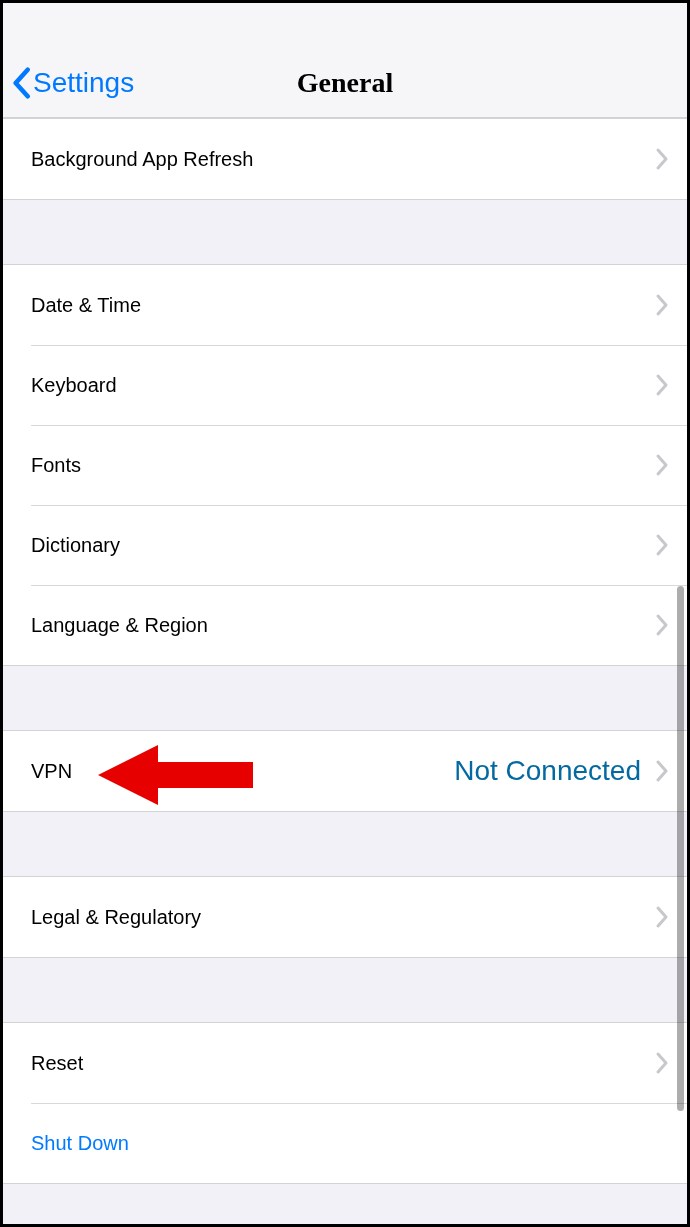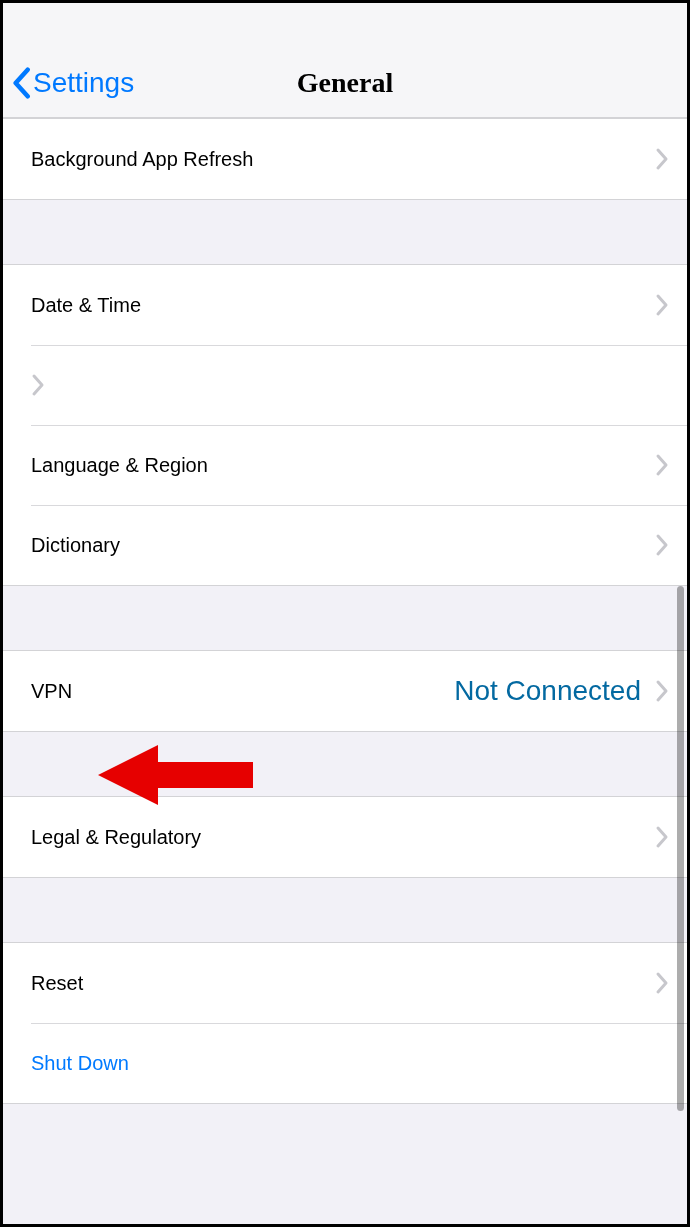--- a/index.html
+++ b/index.html
@@ -128,36 +128,45 @@
       <div class="group">
         <div class="row">
           <span class="label">Date &amp; Time</span>
           <span class="chevron">
             <svg width="14" height="24" viewBox="0 0 14 24" fill="none" stroke="#c7c7cc" stroke-width="3" stroke-linecap="round" stroke-linejoin="round">
               <polyline points="3,3 11,12 3,21"></polyline>
             </svg>
           </span>
         </div>
         <div class="row">
+          <span class="label">Keyboard</span>
+          <span class="chevron">
+            <svg width="14" height="24" viewBox="0 0 14 24" fill="none" stroke="#c7c7cc" stroke-width="3" stroke-linecap="round" stroke-linejoin="round">
+              <polyline points="3,3 11,12 3,21"></polyline>
+            </svg>
+          </span>
+        </div>
+        <div class="row">
+          <span class="label">Fonts</span>
+          <span class="chevron">
+            <svg width="14" height="24" viewBox="0 0 14 24" fill="none" stroke="#c7c7cc" stroke-width="3" stroke-linecap="round" stroke-linejoin="round">
+              <polyline points="3,3 11,12 3,21"></polyline>
+            </svg>
+          </span>
+        </div>
+        <div class="row">
+          <span class="label">Dictionary</span>
           <span class="chevron">
             <svg width="14" height="24" viewBox="0 0 14 24" fill="none" stroke="#c7c7cc" stroke-width="3" stroke-linecap="round" stroke-linejoin="round">
               <polyline points="3,3 11,12 3,21"></polyline>
             </svg>
           </span>
         </div>
         <div class="row">
           <span class="label">Language &amp; Region</span>
-          <span class="chevron">
-            <svg width="14" height="24" viewBox="0 0 14 24" fill="none" stroke="#c7c7cc" stroke-width="3" stroke-linecap="round" stroke-linejoin="round">
-              <polyline points="3,3 11,12 3,21"></polyline>
-            </svg>
-          </span>
-        </div>
-        <div class="row">
-          <span class="label">Dictionary</span>
           <span class="chevron">
             <svg width="14" height="24" viewBox="0 0 14 24" fill="none" stroke="#c7c7cc" stroke-width="3" stroke-linecap="round" stroke-linejoin="round">
               <polyline points="3,3 11,12 3,21"></polyline>
             </svg>
           </span>
         </div>
       </div>
       <div class="gap"></div>
       <div class="group">
         <div class="row">

